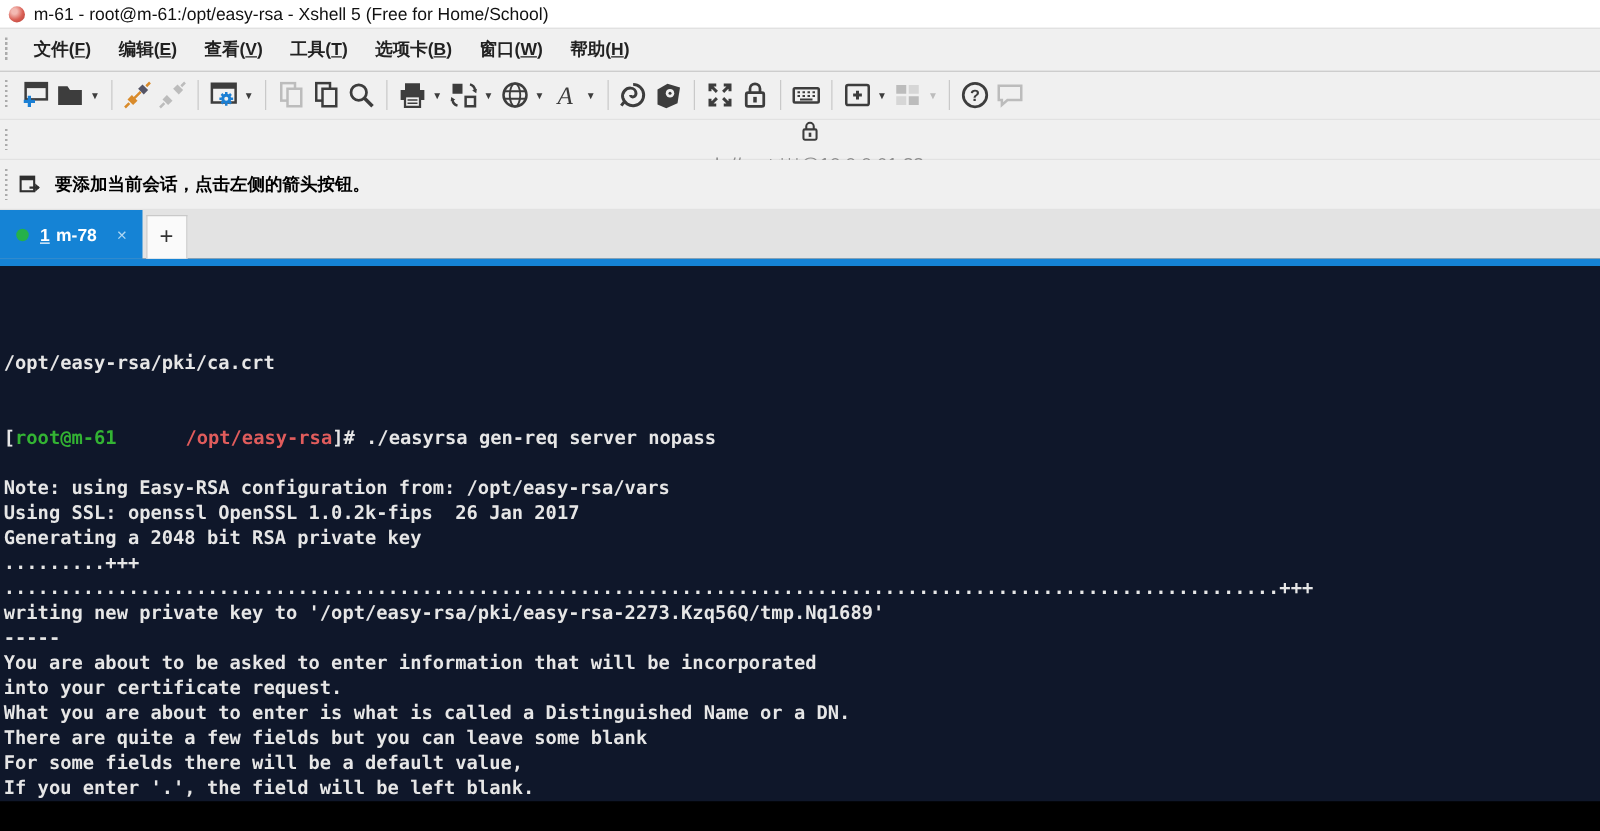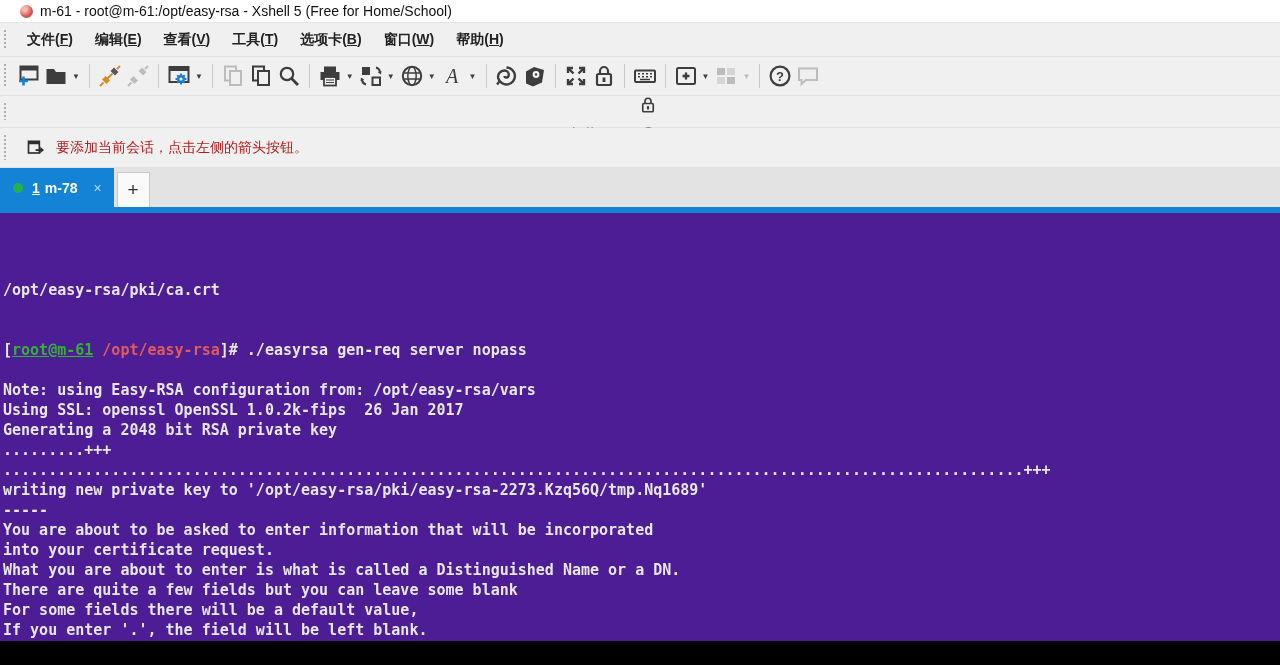--- a/index.html
+++ b/index.html
@@ -3,21 +3,21 @@
 <meta charset="utf-8">
 <style>
   * { box-sizing: border-box; margin: 0; padding: 0; }
   html,body { width:1280px; height:665px; overflow:hidden; }
   body { font-family:"Liberation Sans",sans-serif; background:#000; }
 
   .bar { position:relative; background:#f0f0f0; border-bottom:1px solid #e2e2e2; display:flex; align-items:center; }
   .bar.grip::before { content:""; position:absolute; left:4px; top:7px; bottom:7px; width:2px;
     background:repeating-linear-gradient(to bottom,#ababab 0 2px,transparent 2px 4px); }
 
-  .titlebar { height:23px; background:#ffffff; display:flex; align-items:center; gap:7px; padding-left:20px;
+  .titlebar { height:23px; background:#ffffff; display:flex; align-items:center; gap:7px; padding-left:7px;
     font-size:14px; color:#111; border-bottom:1px solid #e6e6e6; }
   .app-ball { width:13px; height:13px; border-radius:50%;
     background:radial-gradient(circle at 35% 32%, #f3b9b2 0 18%, #d96055 55%, #b33c33 100%); }
 
   .menubar { height:34px; padding-left:16px; font-size:14px; color:#222;font-weight:bold; }
   .menu-item { padding:5px 11px; cursor:default; }
   .menu-item u { text-decoration:underline; }
 
   .toolbar { height:39px; padding-left:14px; }
   .tbtn { display:flex; align-items:center; height:30px; padding:0 2px; color:#3d3d3d; }
@@ -25,41 +25,41 @@
   .tbtn .icon svg { width:24px; height:24px; display:block; }
   .tbtn.disabled { color:#bcbcbc; }
   .caret { font-size:8px; color:#3d3d3d; padding:0 3px 0 2px; }
   .tbtn.disabled + .caret, .caret.disabled { color:#bcbcbc; }
   .sep { width:1px; height:24px; background:#c9c9c9; margin:0 6px; flex:none; }
 
   .addressbar { height:32px; padding-left:16px; gap:10px; font-size:15px; color:#8f8f8f;flex-direction:column; }
   .addressbar .icon, .infobar .icon { width:18px; height:18px; color:#3d3d3d; flex:none; }
   .addressbar .icon svg, .infobar .icon svg { width:18px; height:18px; display:block; }
 
-  .infobar { height:40px; padding-left:26px; gap:10px; font-size:14px; color:#b91c1c; }
+  .infobar { height:40px; padding-left:14px; gap:10px; font-size:14px; color:#000000;font-weight:bold; }
   .infobar .icon { width:20px; height:20px; color:#2f2f2f; }
   .infobar .icon svg { width:20px; height:20px; }
 
   .tabbar { height:39px; background:#e3e3e3; display:flex; align-items:flex-end; border-bottom:none; }
   .tab-active { height:39px; background:#1583d5; color:#fff; display:flex; align-items:center;
     padding:0 12px 0 13px; font-size:14px; font-weight:bold; }
   .tab-dot { width:10px; height:10px; border-radius:50%; background:#25b14a; margin-right:9px; }
   .tab-num { text-decoration:underline; margin-right:5px; }
   .tab-close { color:#aed7f3; font-weight:normal; font-size:14px; margin-left:16px; cursor:default; }
   .tab-new { width:33px; height:35px; background:#fafafa; border:1px solid #c9c9c9; border-bottom:none;
     margin-left:3px; display:flex; align-items:center; justify-content:center;
     font-size:19px; color:#333; }
   .blue-strip { height:6px; background:#1583d5; }
 
-  .terminal { position:relative; height:428px; background:#4c1d95; overflow:hidden;
+  .terminal { position:relative; height:428px; background:#0f172a; overflow:hidden;
     font-family:"DejaVu Sans Mono","Liberation Mono",monospace; font-size:15px; font-weight:bold;
     line-height:20px; color:#e6e6e6; padding:7px 0 0 3px; white-space:pre; }
   .term-line { height:20px; }
-  .green { color:#33b333;text-decoration:underline; }
-  .red { color:#e05c5c; }
+  .green { color:#33b333; }
+  .red { color:#e05c5c;margin-left:46px; }
 </style>
 </head>
 <body>
 
 <div class="titlebar">
   <div class="app-ball"></div>
   <div>m-61 - root@m-61:/opt/easy-rsa - Xshell 5 (Free for Home/School)</div>
 </div>
 
 <div class="bar grip menubar" id="menubar">

